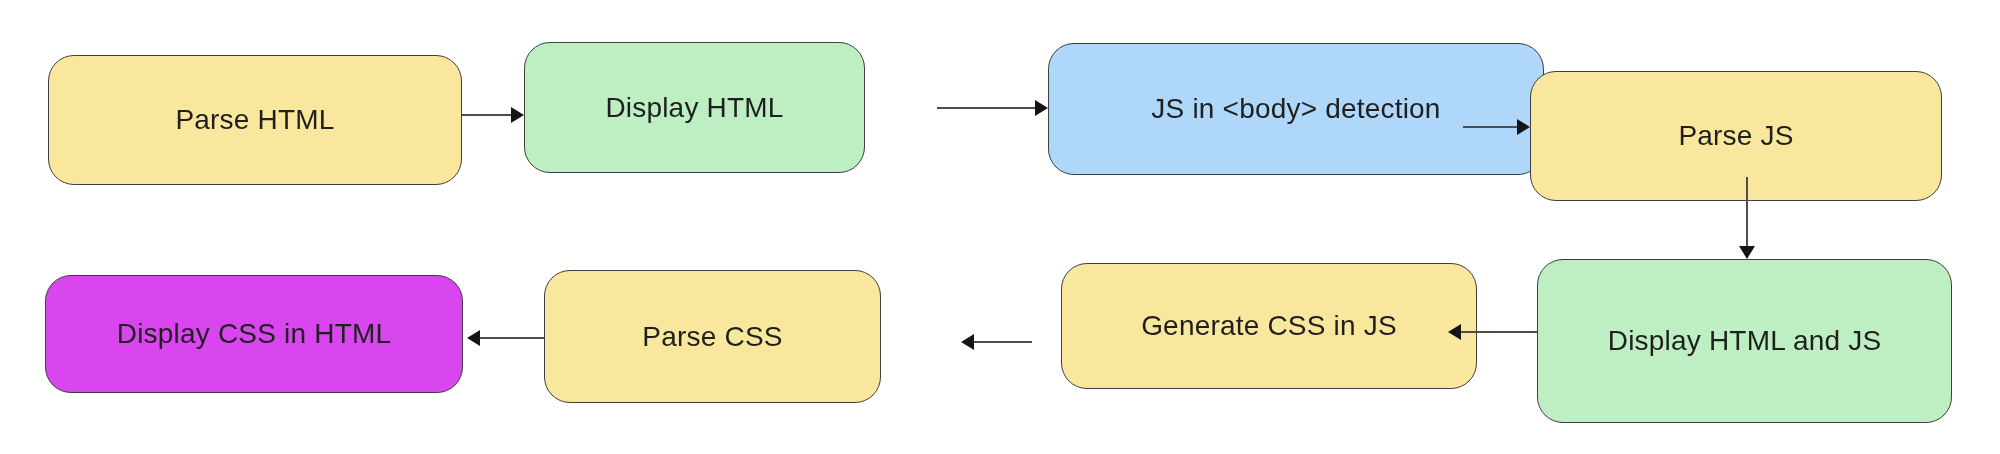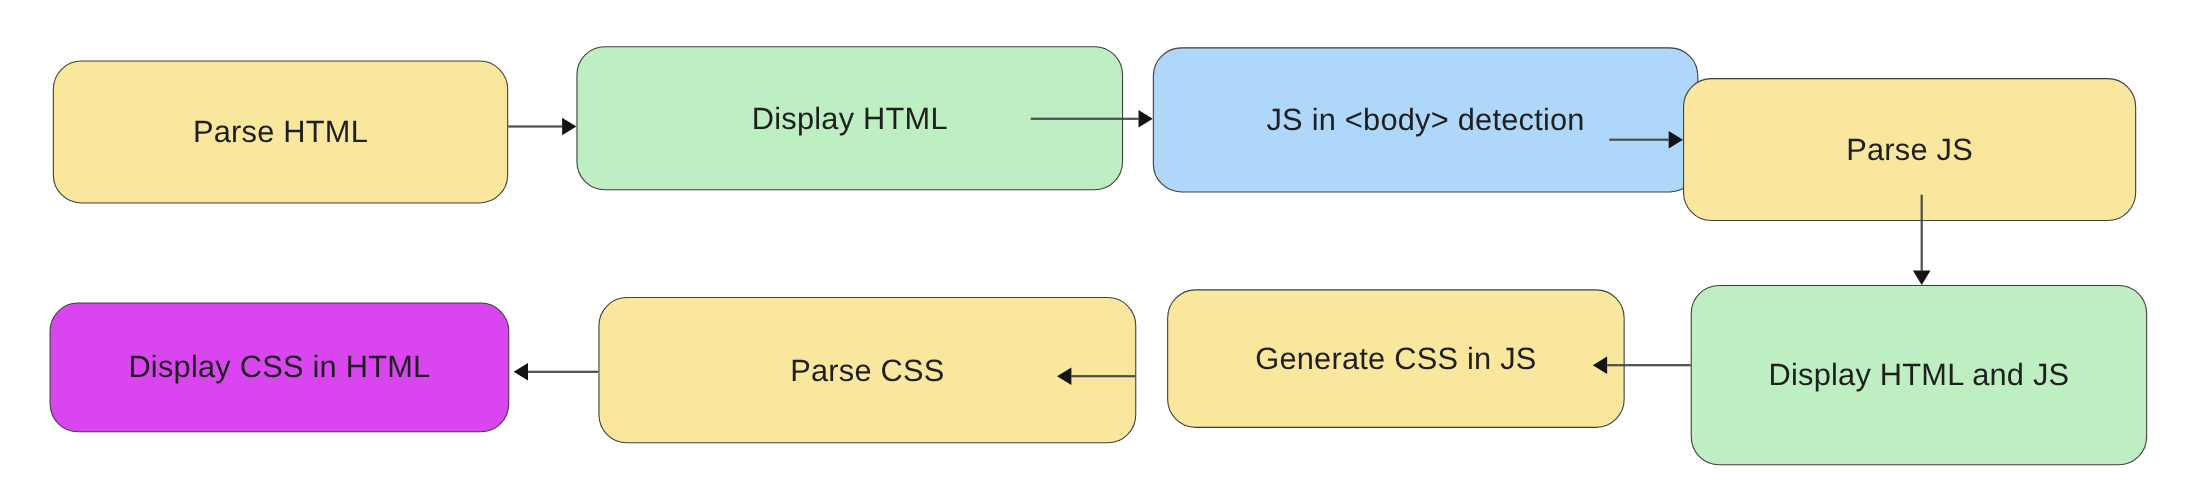--- a/index.html
+++ b/index.html
@@ -50,36 +50,36 @@
   }
 </style>
 </head>
 <body>
 
 <div class="canvas">
 
   <div class="node" style="left: 48px; top: 55px; width: 414px; height: 130px; background: rgb(250, 231, 158);">
     <span class="node-label">Parse HTML</span>
   </div>
-  <div class="node" style="left: 524px; top: 42px; width: 497px; height: 131px; background: rgb(190, 239, 194);">
+  <div class="node" style="left: 524px; top: 42px; width: 341px; height: 131px; background: rgb(190, 239, 194);">
     <span class="node-label">Display HTML</span>
   </div>
   <div class="node" style="left: 1048px; top: 43px; width: 496px; height: 132px; background: rgb(174, 215, 250);">
     <span class="node-label">JS in &lt;body&gt; detection</span>
   </div>
   <div class="node" style="left: 1530px; top: 47px; width: 412px; height: 130px; background: rgb(250, 231, 158); margin-top: 24px;">
     <span class="node-label">Parse JS</span>
   </div>
   <div class="node" style="left: 1537px; top: 259px; width: 415px; height: 164px; background: rgb(190, 239, 194);">
     <span class="node-label">Display HTML and JS</span>
   </div>
   <div class="node" style="left: 1032px; top: 263px; width: 416px; height: 126px; background: rgb(250, 231, 158); margin-left: 29px;">
     <span class="node-label">Generate CSS in JS</span>
   </div>
-  <div class="node" style="left: 544px; top: 270px; width: 489px; height: 133px; background: rgb(250, 231, 158);">
+  <div class="node" style="left: 544px; top: 270px; width: 337px; height: 133px; background: rgb(250, 231, 158);">
     <span class="node-label">Parse CSS</span>
   </div>
   <div class="node" style="left: 45px; top: 275px; width: 418px; height: 118px; background: #d946ef;">
     <span class="node-label">Display CSS in HTML</span>
   </div>
 
   <div class="edge">
     <span class="edge-line" style="background: rgb(77, 77, 77); left: 462px; top: 114px; width: 49px; height: 2px;"></span>
     <span class="edge-head" style="left: 511px; top: 107px; border-top: 8px solid transparent; border-bottom: 8px solid transparent; border-left: 13px solid rgb(20, 20, 20);"></span>
   </div>

